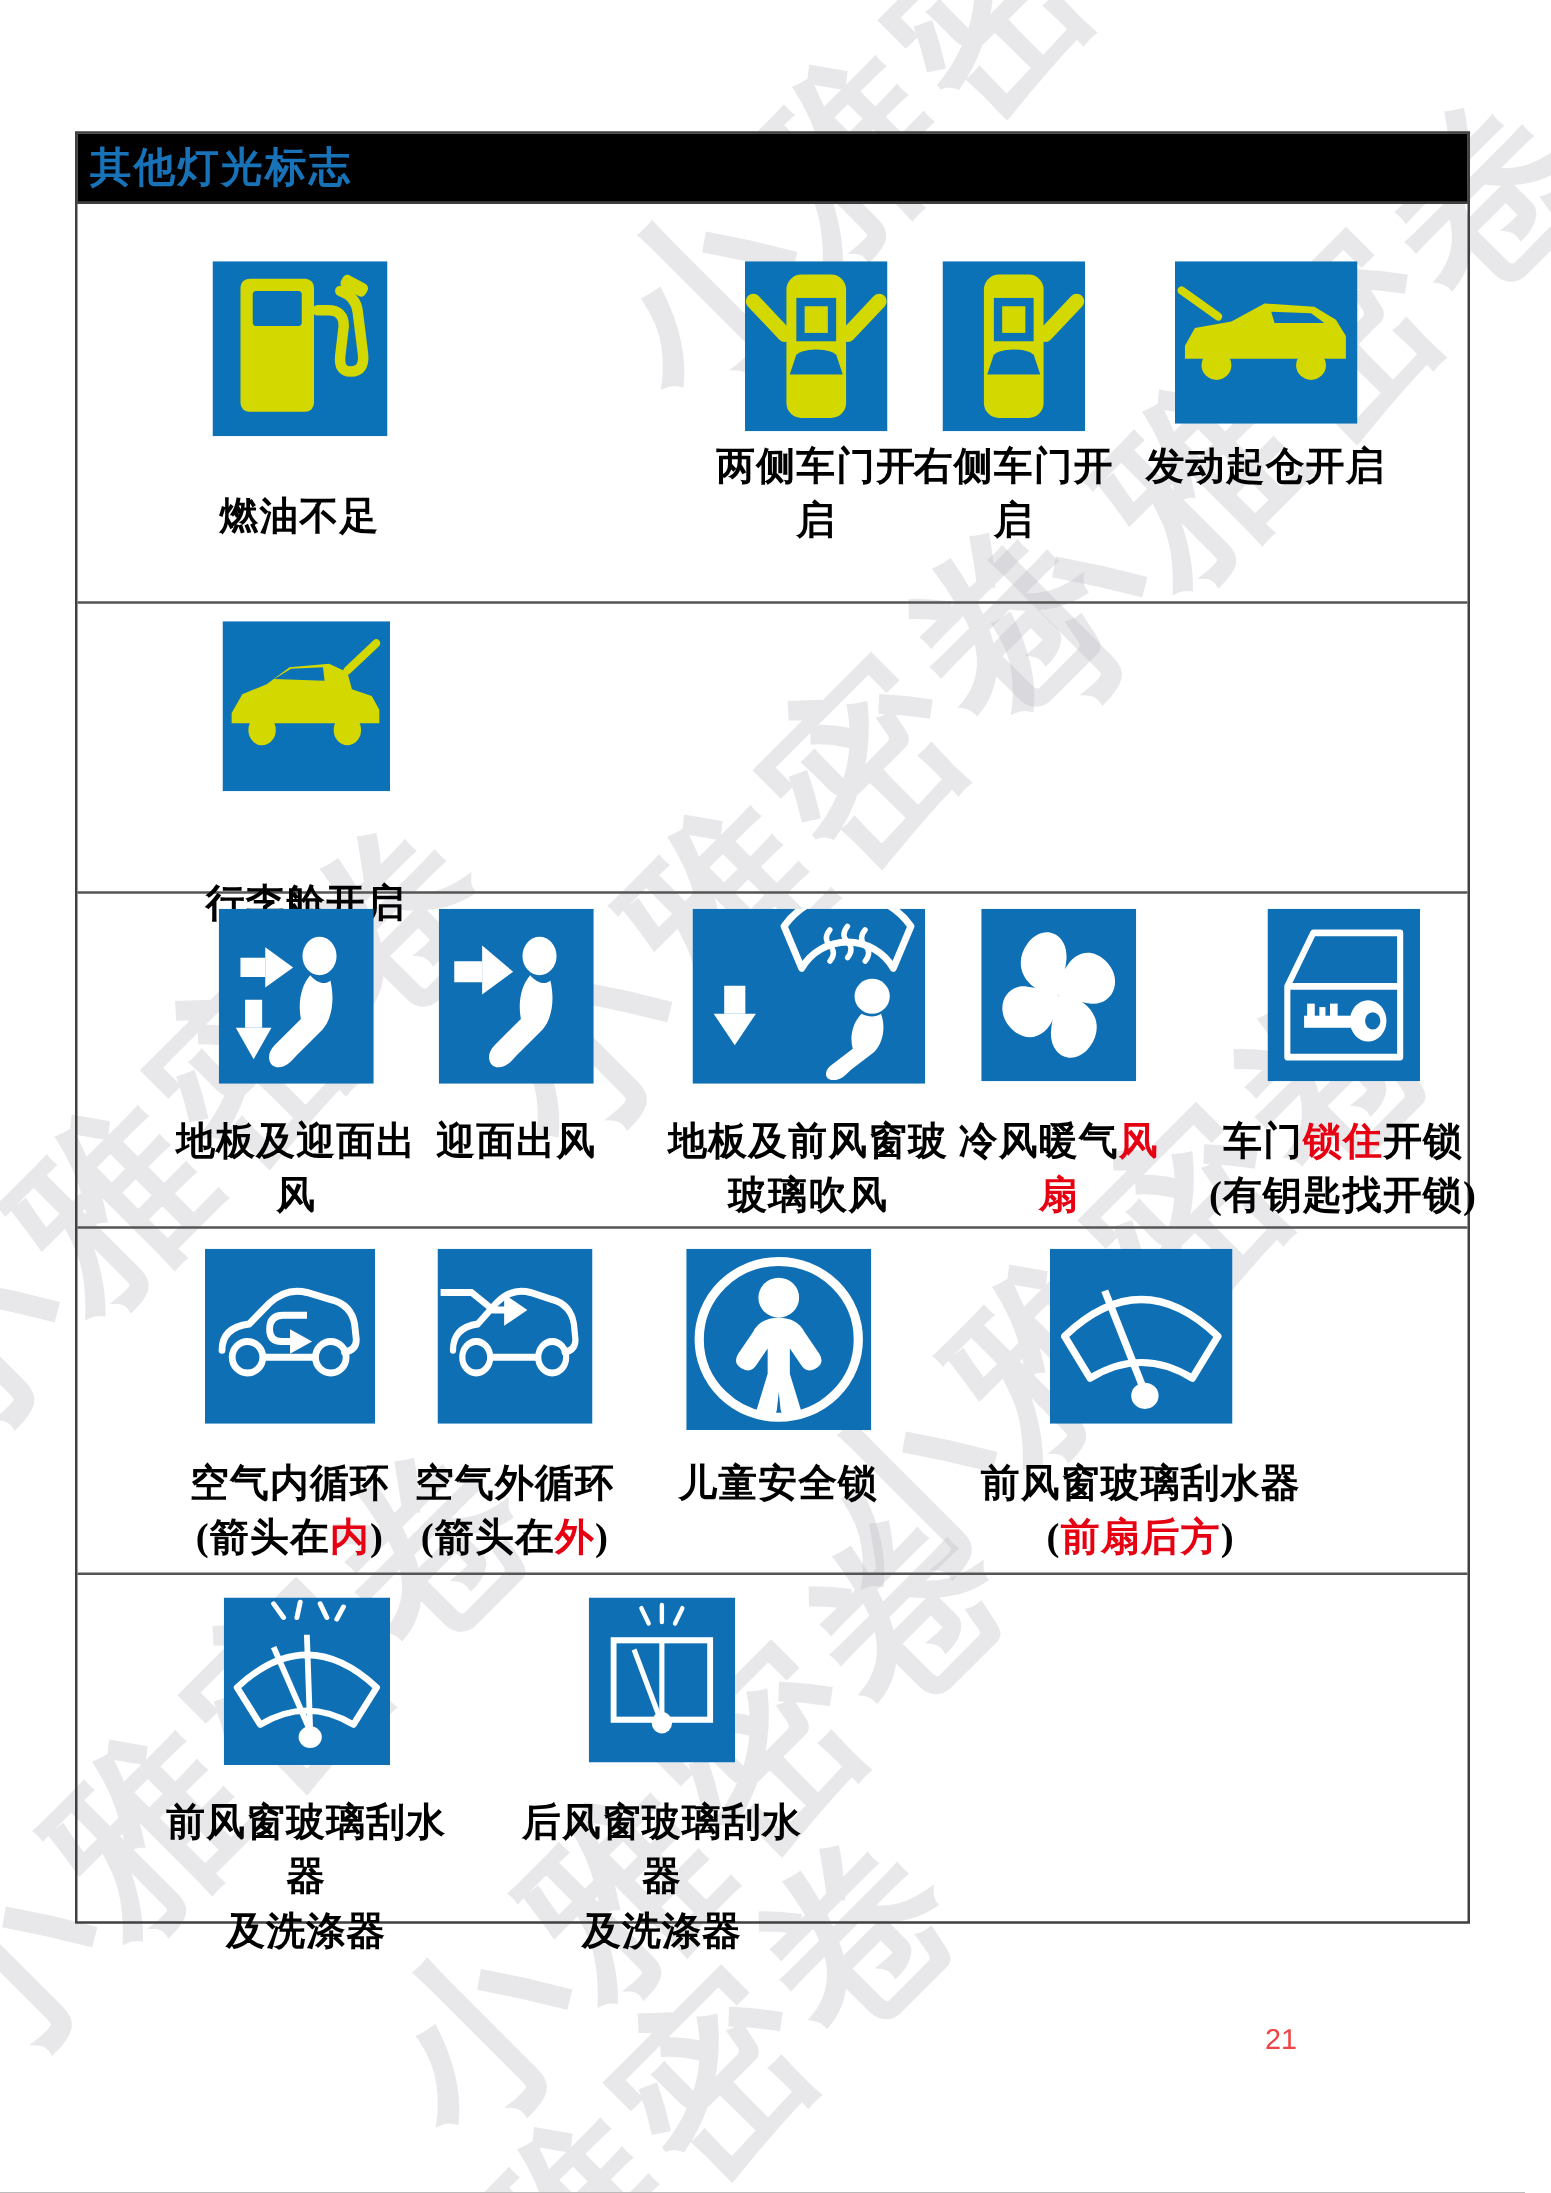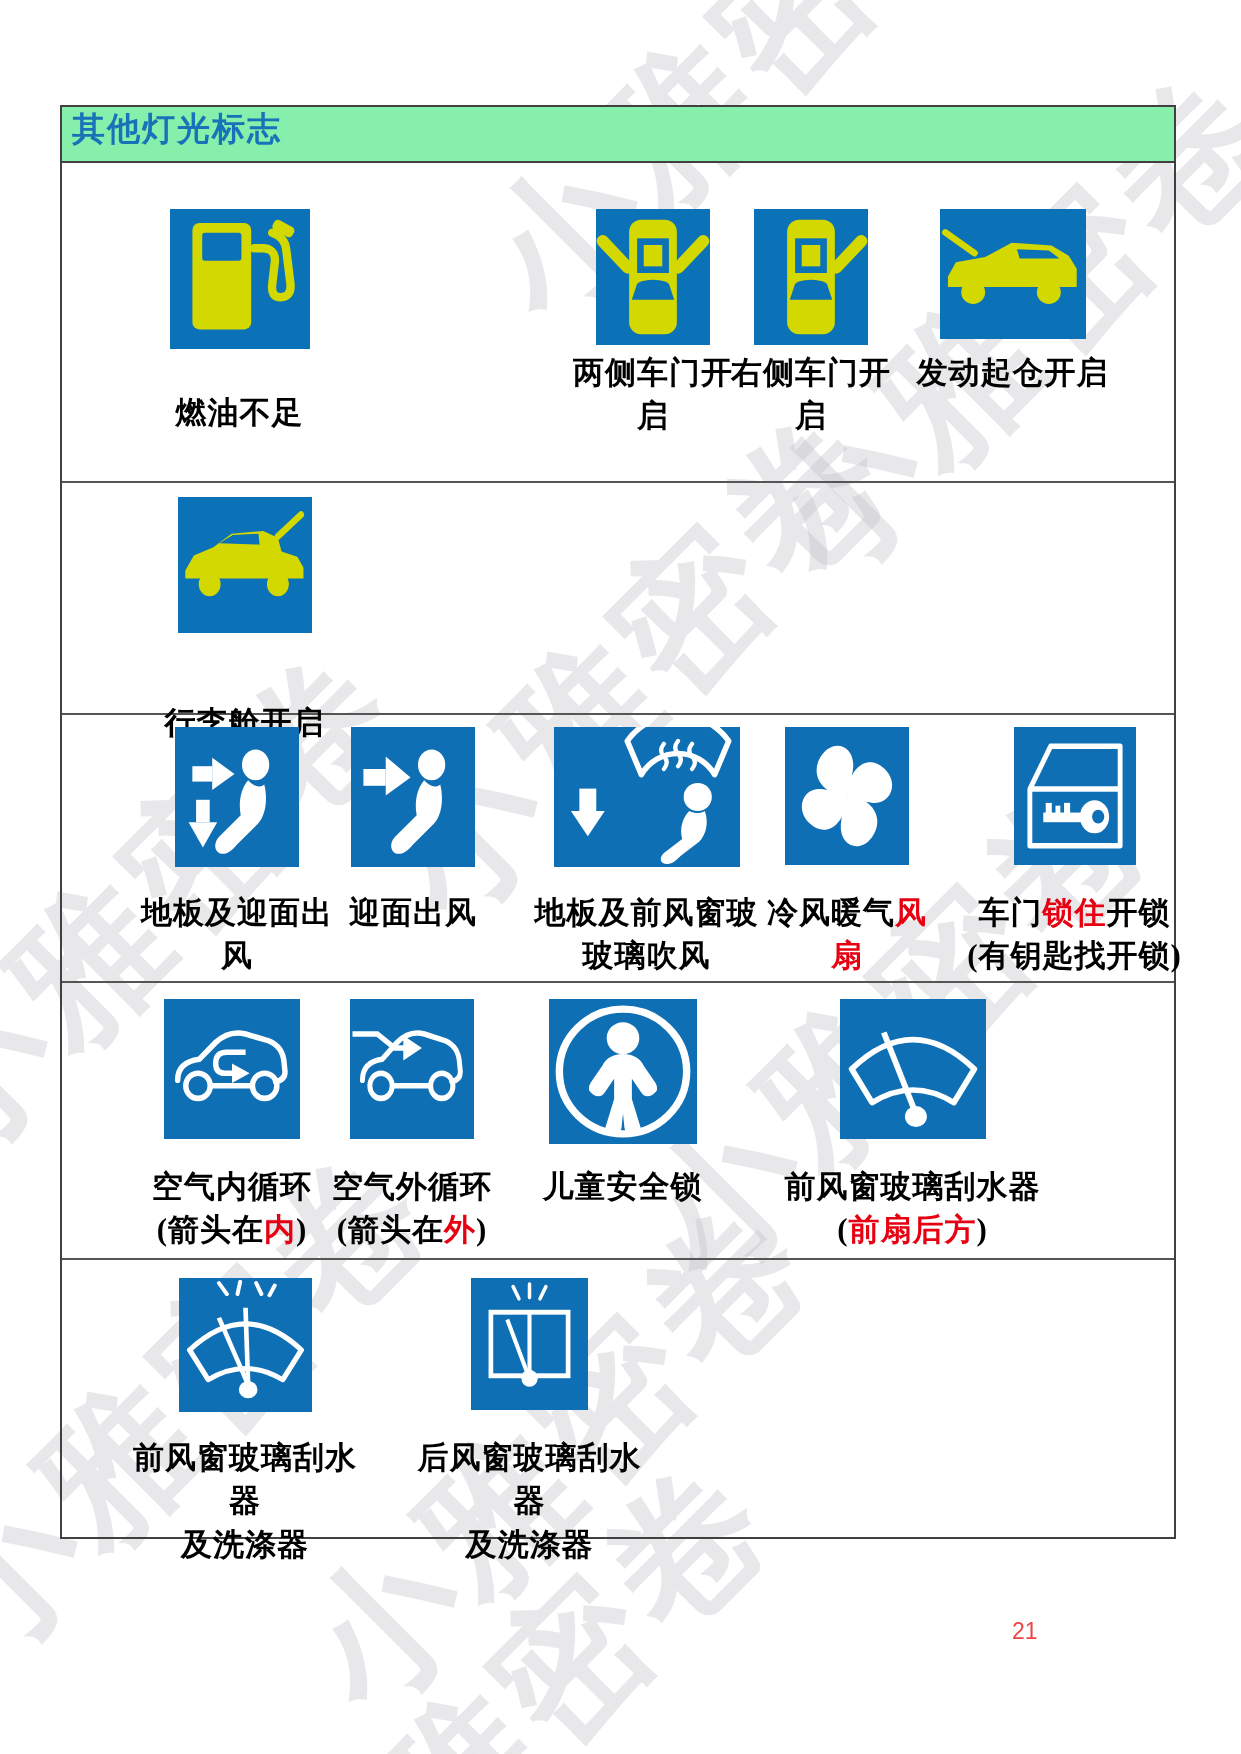--- a/index.html
+++ b/index.html
@@ -4,22 +4,22 @@
 <style>
   html,body{margin:0;padding:0;background:#888;}
   .page{position:relative;width:1241px;height:1754px;background:#ffffff;overflow:hidden;
         font-family:"Liberation Serif",serif;margin:0 auto;}
   
   .wm{position:absolute;font-size:150px;font-weight:700;letter-spacing:10px;white-space:nowrap;
       color:rgba(178,180,190,0.30);transform:rotate(-45deg);z-index:0;pointer-events:none;}
   
   .sign-table{position:absolute;left:60px;top:105px;width:1116px;height:1434px;
               border:2px solid #404040;z-index:1;box-sizing:border-box;background:transparent;}
-  .thead{height:56px;background:#86efac;border-bottom:2px solid #404040;display:flex;
-         align-items:flex-start;padding-left:10px;box-sizing:border-box;}
+  .thead{height:56px;background:#000000;border-bottom:2px solid #404040;display:flex;
+         align-items:center;padding-left:10px;box-sizing:border-box;}
   .thead .title{font-size:33px;font-weight:700;color:#1872b8;letter-spacing:2px;}
   .trow{position:relative;border-bottom:2px solid #555;box-sizing:border-box;}
   .r1{height:320px;} .r2{height:232px;} .r3{height:268px;} .r4{height:277px;}
   .r5{height:273px;border-bottom:none;}
   .cell{position:absolute;display:flex;flex-direction:column;align-items:center;text-align:center;}
   .ic{display:flex;align-items:flex-start;justify-content:center;}
   .r1 .cell{top:46px;} .r1 .ic{height:142px;}
   .r2 .cell{top:14px;gap:44px;} .r2 .ic{height:136px;}
   .r3 .cell{top:12px;} .r3 .ic{height:142px;}
   .r4 .cell{top:16px;} .r4 .ic{height:146px;}

